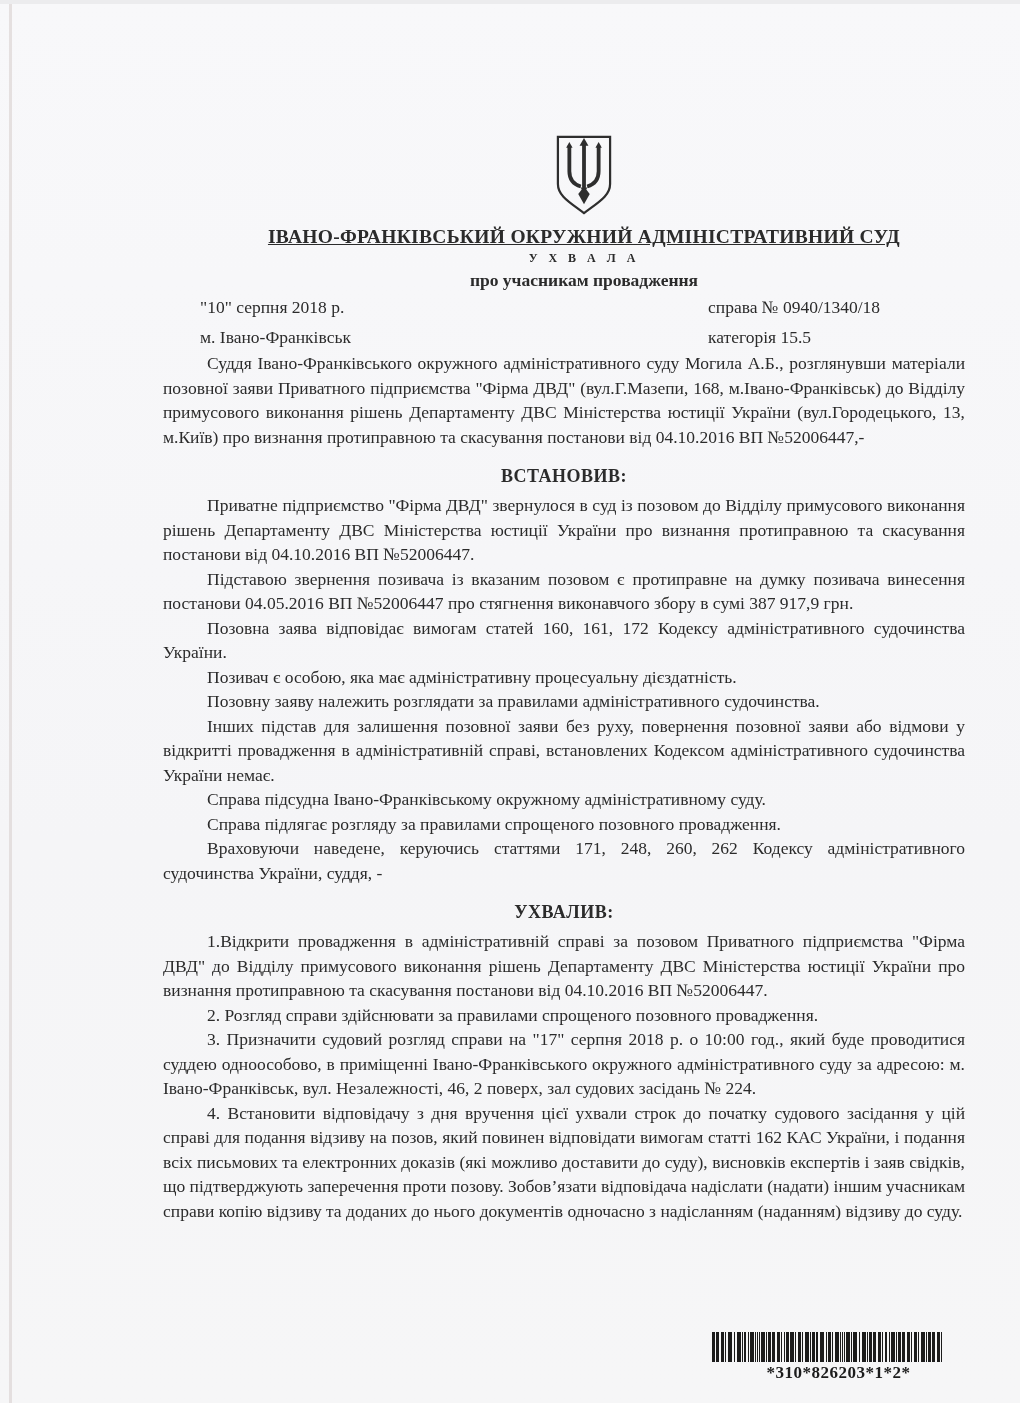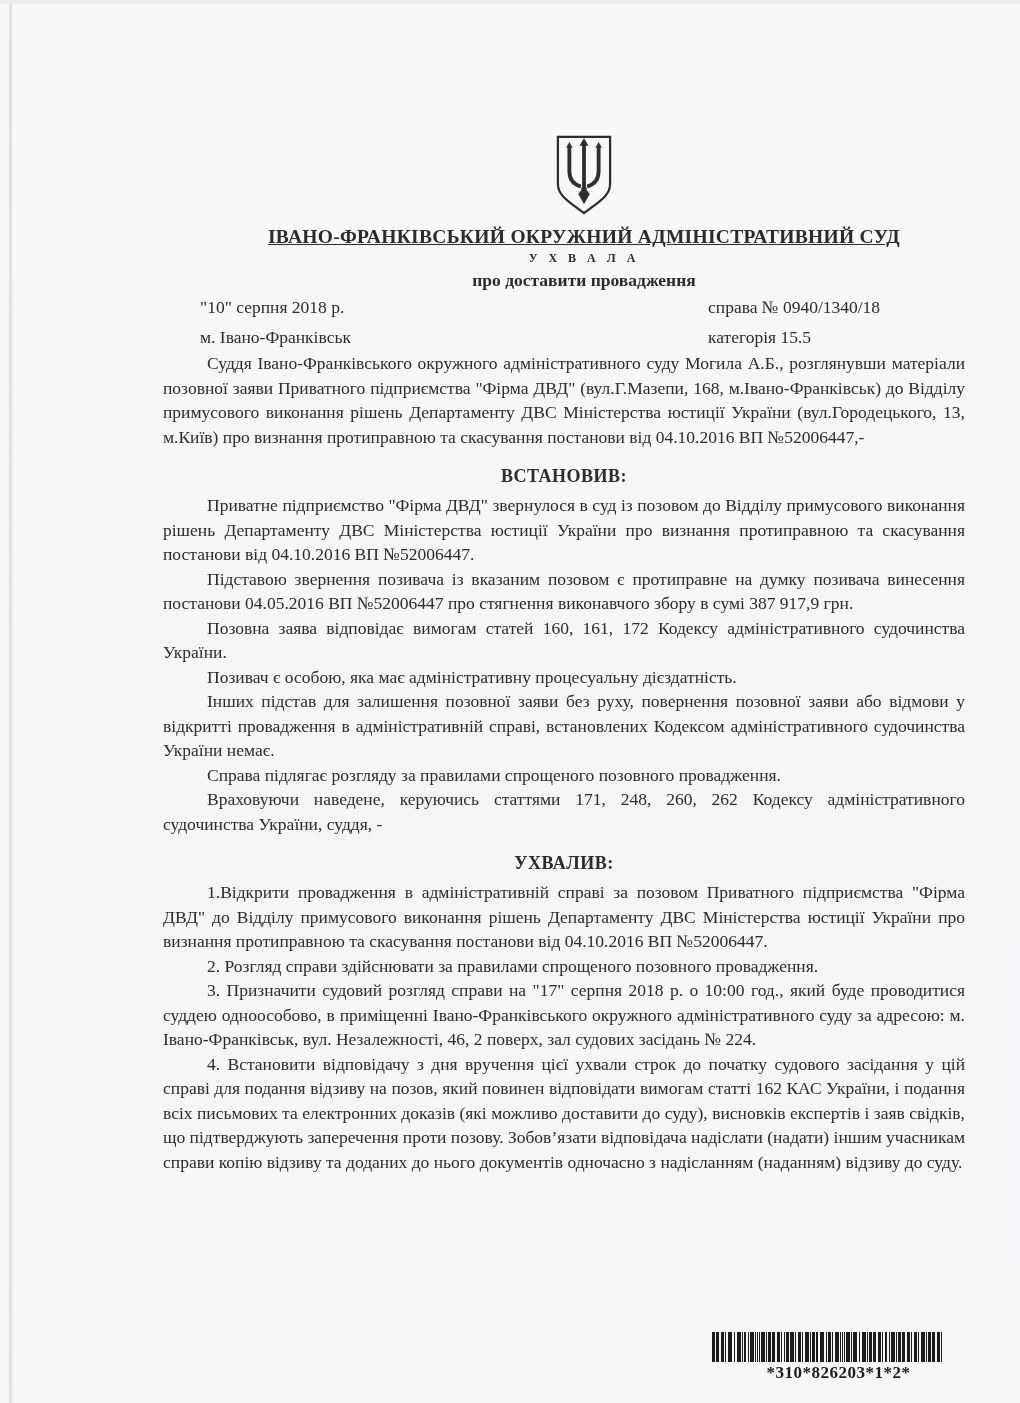--- a/index.html
+++ b/index.html
@@ -50,41 +50,43 @@
         <path d="M50 14 V88" fill="none" stroke="#2e2e2e" stroke-width="6"></path>
         <path d="M50 8 L57 20 H43 Z" fill="#2e2e2e"></path>
         <path d="M27 14 L32 23 H22 Z" fill="#2e2e2e"></path>
         <path d="M73 14 L78 23 H68 Z" fill="#2e2e2e"></path>
         <path d="M44 84 Q50 90 56 84 L50 96 Z" fill="#2e2e2e"></path>
         <path d="M50 84 L59 96 L50 112 L41 96 Z" fill="#2e2e2e"></path>
       </svg>
     </div>
     <h1 class="court-name">ІВАНО-ФРАНКІВСЬКИЙ ОКРУЖНИЙ АДМІНІСТРАТИВНИЙ СУД</h1>
     <div class="doc-title">У Х В А Л А</div>
-    <div class="doc-subtitle">про доставити провадження</div>
+    <div class="doc-subtitle">про учасникам провадження</div>
   </div>
 
   <div class="meta-row">
     <span class="left">"10" серпня 2018 р.</span>
     <span class="right">справа № 0940/1340/18</span>
   </div>
   <div class="meta-row">
     <span class="left">м. Івано-Франківськ</span>
     <span class="right">категорія 15.5</span>
   </div>
 
   <p class="body intro-gap">Суддя Івано-Франківського окружного адміністративного суду Могила А.Б., розглянувши матеріали позовної заяви Приватного підприємства "Фірма ДВД" (вул.Г.Мазепи, 168, м.Івано-Франківськ) до Відділу примусового виконання рішень Департаменту ДВС Міністерства юстиції України (вул.Городецького, 13, м.Київ) про визнання протиправною та скасування постанови від 04.10.2016 ВП №52006447,-</p>
 
   <div class="section-heading">ВСТАНОВИВ:</div>
 
   <p class="body">Приватне підприємство "Фірма ДВД" звернулося в суд із позовом до Відділу примусового виконання рішень Департаменту ДВС Міністерства юстиції України про визнання протиправною та скасування постанови від 04.10.2016 ВП №52006447.</p>
   <p class="body">Підставою звернення позивача із вказаним позовом є протиправне на думку позивача винесення постанови 04.05.2016 ВП №52006447 про стягнення виконавчого збору в сумі 387 917,9 грн.</p>
   <p class="body">Позовна заява відповідає вимогам статей 160, 161, 172 Кодексу адміністративного судочинства України.</p>
   <p class="body">Позивач є особою, яка має адміністративну процесуальну дієздатність.</p>
+  <p class="body">Позовну заяву належить розглядати за правилами адміністративного судочинства.</p>
   <p class="body">Інших підстав для залишення позовної заяви без руху, повернення позовної заяви або відмови у відкритті провадження в адміністративній справі, встановлених Кодексом адміністративного судочинства України немає.</p>
+  <p class="body">Справа підсудна Івано-Франківському окружному адміністративному суду.</p>
   <p class="body">Справа підлягає розгляду за правилами спрощеного позовного провадження.</p>
   <p class="body"><b>Враховуючи наведене, керуючись статтями 171, 248, 260, 262 Кодексу адміністративного судочинства України, суддя, -</b></p>
 
   <div class="section-heading">УХВАЛИВ:</div>
 
   <p class="body"><b>1.Відкрити провадження</b><span> в адміністративній справі за позовом Приватного підприємства "Фірма ДВД" до Відділу примусового виконання рішень Департаменту ДВС Міністерства юстиції України про визнання протиправною та скасування постанови від 04.10.2016 ВП №52006447.</span></p>
 
   <p class="body"><b>2.</b><span> Розгляд справи здійснювати за правилами спрощеного позовного провадження.</span></p>
 
   <p class="body"><b>3. Призначити</b><span> судовий розгляд справи на </span><b>"17" серпня 2018 р.</b><span> о 10:00 год., який буде проводитися суддею одноособово, в приміщенні Івано-Франківського окружного адміністративного суду за адресою: </span><b>м. Івано-Франківськ, вул. Незалежності, 46, 2 поверх, зал судових засідань № 224.</b></p>

